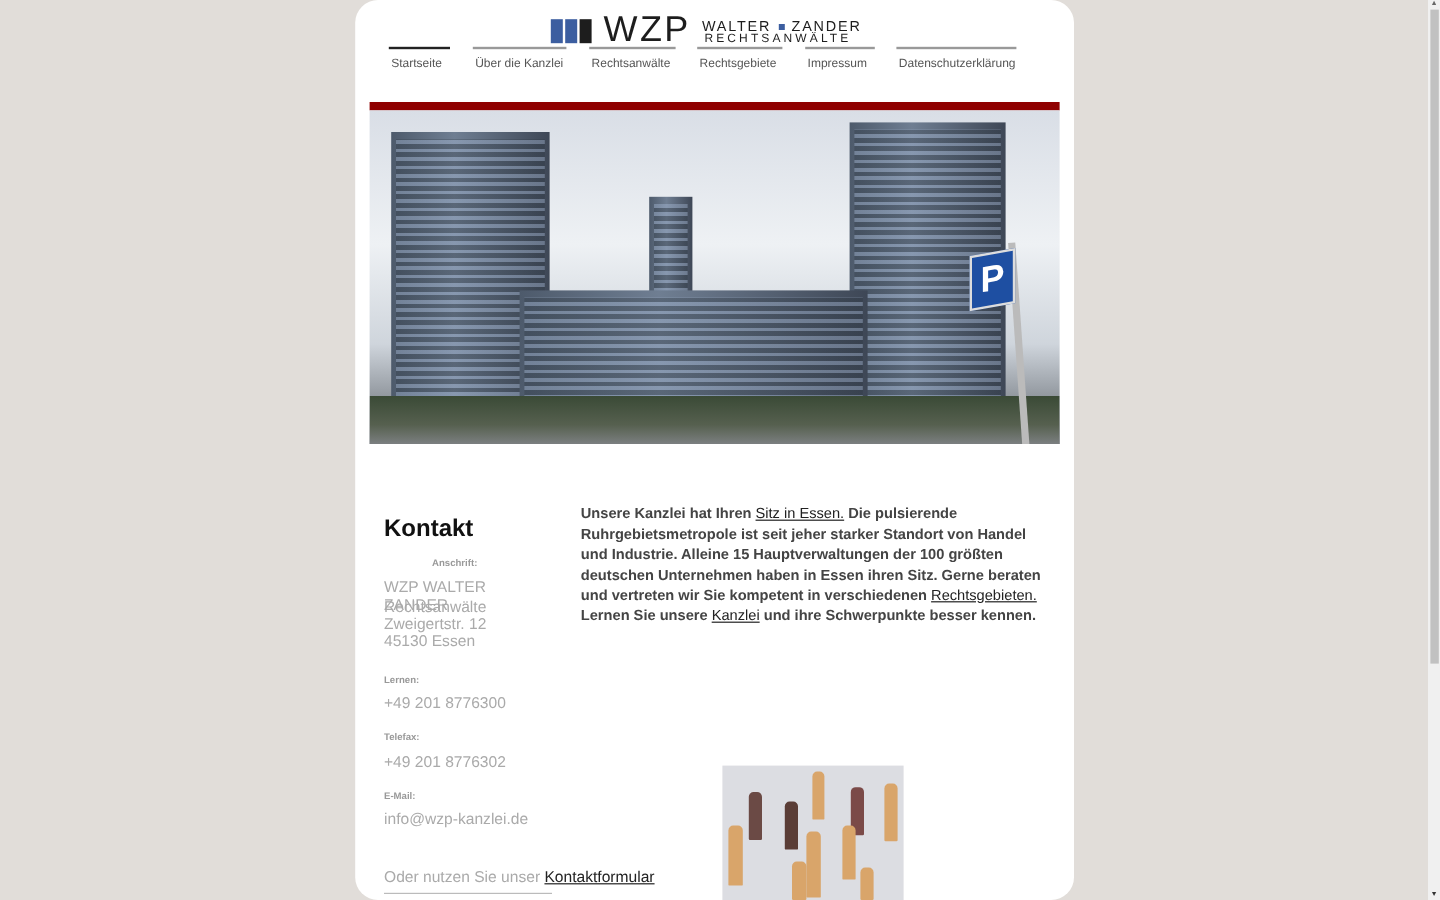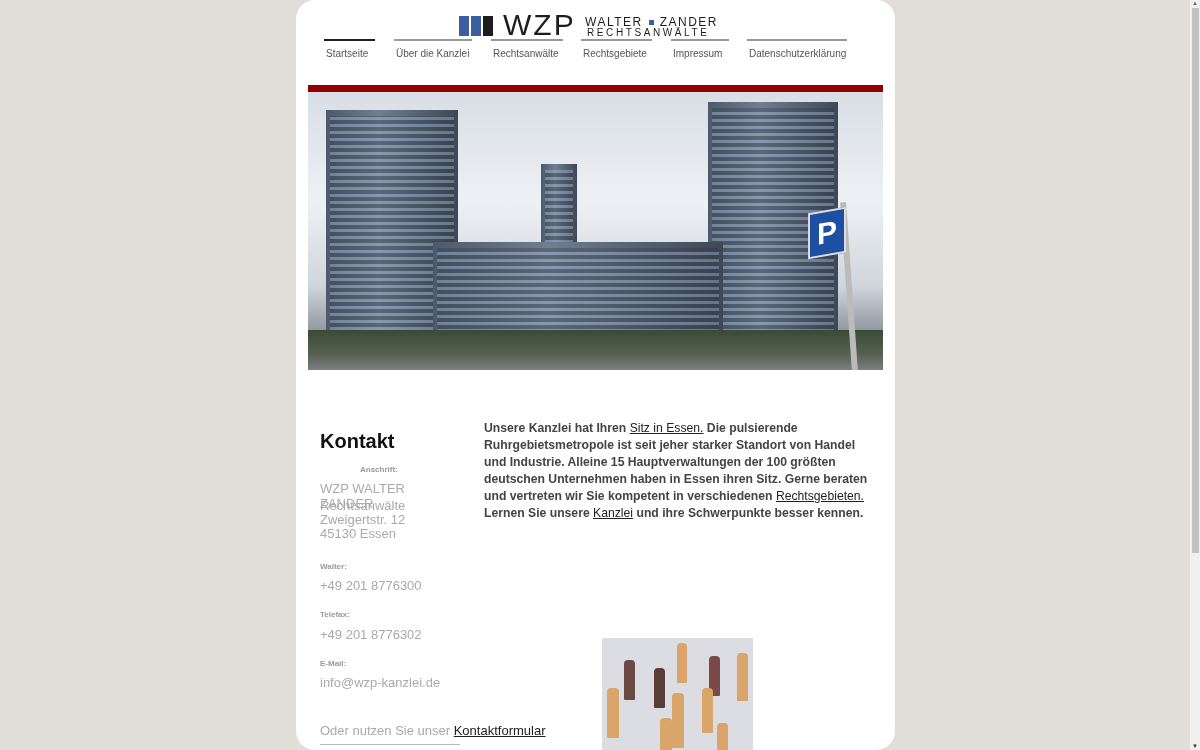--- a/index.html
+++ b/index.html
@@ -77,21 +77,21 @@
     <div class="psign">P</div>
   </div>
 
   <aside class="sidebar">
     <h1>Kontakt</h1>
     <div class="blk lbl" style="top:37px;margin-left:40px;">Anschrift:</div>
     <div class="blk val" style="top:53px;">WZP WALTER ZANDER</div>
     <div class="blk val" style="top:70px;">Rechtsanwälte</div>
     <div class="blk val" style="top:84px;">Zweigertstr. 12</div>
     <div class="blk val" style="top:98px;">45130 Essen</div>
-    <div class="blk lbl" style="top:134px;">Walter:</div>
+    <div class="blk lbl" style="top:134px;">Lernen:</div>
     <div class="blk val" style="top:150px;">+49 201 8776300</div>
     <div class="blk lbl" style="top:182px;">Telefax:</div>
     <div class="blk val" style="top:199px;">+49 201 8776302</div>
     <div class="blk lbl" style="top:231px;">E-Mail:</div>
     <div class="blk val" style="top:247px;">info@wzp-kanzlei.de</div>
     <div class="blk val" style="top:295px;white-space:nowrap;"><span>Oder nutzen Sie unser</span> <a>Kontaktformular</a></div>
     <div class="hr"></div>
   </aside>
 
   <main class="content">

